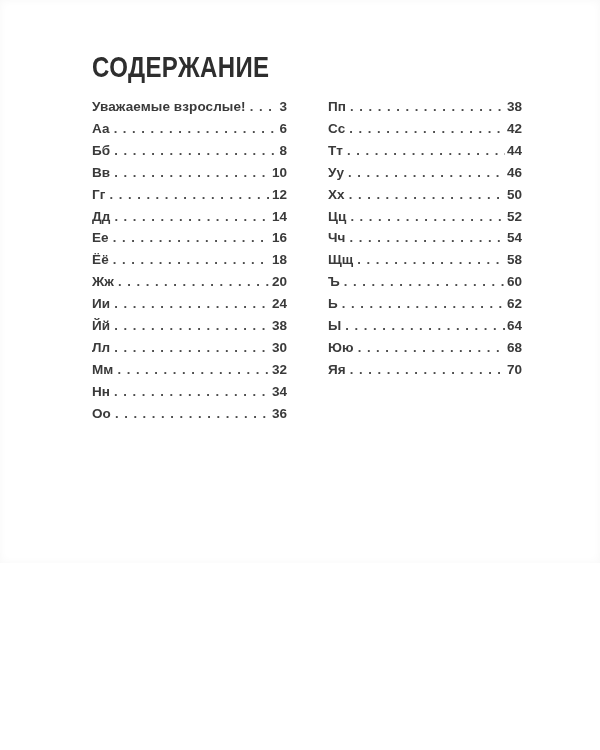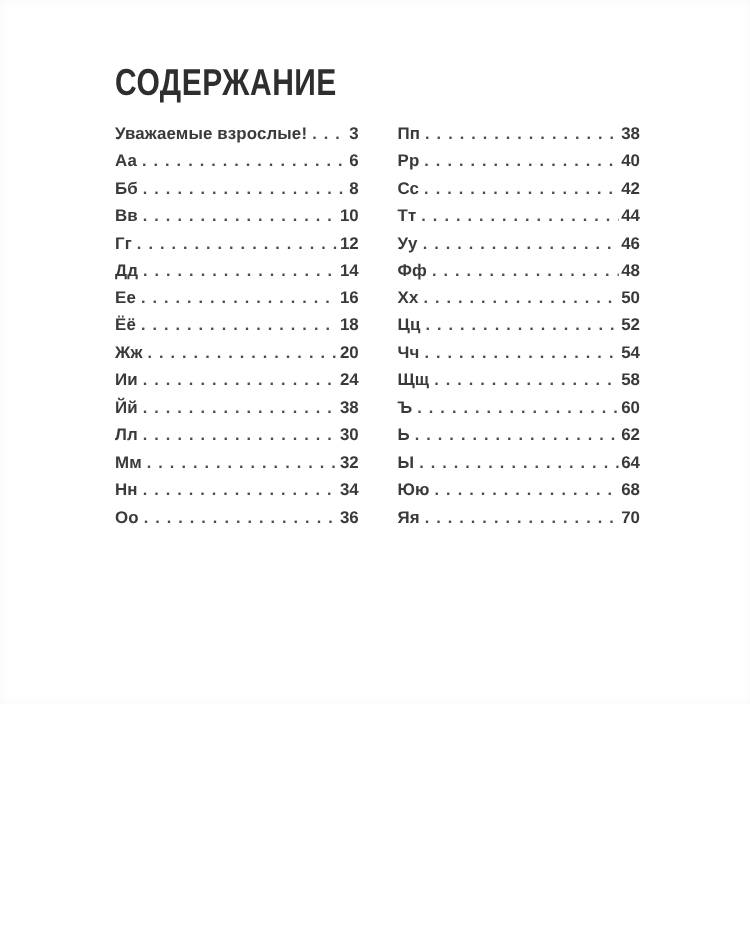--- a/index.html
+++ b/index.html
@@ -26,21 +26,21 @@
     color: #2e2e2e;
     line-height: 30px;
     letter-spacing: 0.5px;
     transform: scaleX(0.80);
     transform-origin: left center;
     white-space: nowrap;
     margin: 0 0 14px 0;
   }
   .columns {
     display: flex;
-    gap: 31px;
+    gap: 41px;
   }
   .col {
     width: 195px;
     flex: 0 0 auto;
   }
   .col.right { width: 194px; }
   .row {
     display: flex;
     align-items: baseline;
     line-height: 21.9px;
@@ -171,49 +171,39 @@
     <span class="num">36</span>
   </div>
 </div>
     <div class="col right">
   <div class="row">
     <span class="label">Пп</span>
     <span class="dots"></span>
     <span class="num">38</span>
   </div>
 
-  <div class="row">
-    <span class="label">Рр</span>
-    <span class="dots"></span>
-    <span class="num">40</span>
-  </div>
 
   <div class="row">
     <span class="label">Сс</span>
     <span class="dots"></span>
     <span class="num">42</span>
   </div>
 
   <div class="row">
     <span class="label">Тт</span>
     <span class="dots"></span>
     <span class="num">44</span>
   </div>
 
   <div class="row">
     <span class="label">Уу</span>
     <span class="dots"></span>
     <span class="num">46</span>
   </div>
 
-  <div class="row">
-    <span class="label">Фф</span>
-    <span class="dots"></span>
-    <span class="num">48</span>
-  </div>
 
   <div class="row">
     <span class="label">Хх</span>
     <span class="dots"></span>
     <span class="num">50</span>
   </div>
 
   <div class="row">
     <span class="label">Цц</span>
     <span class="dots"></span>

